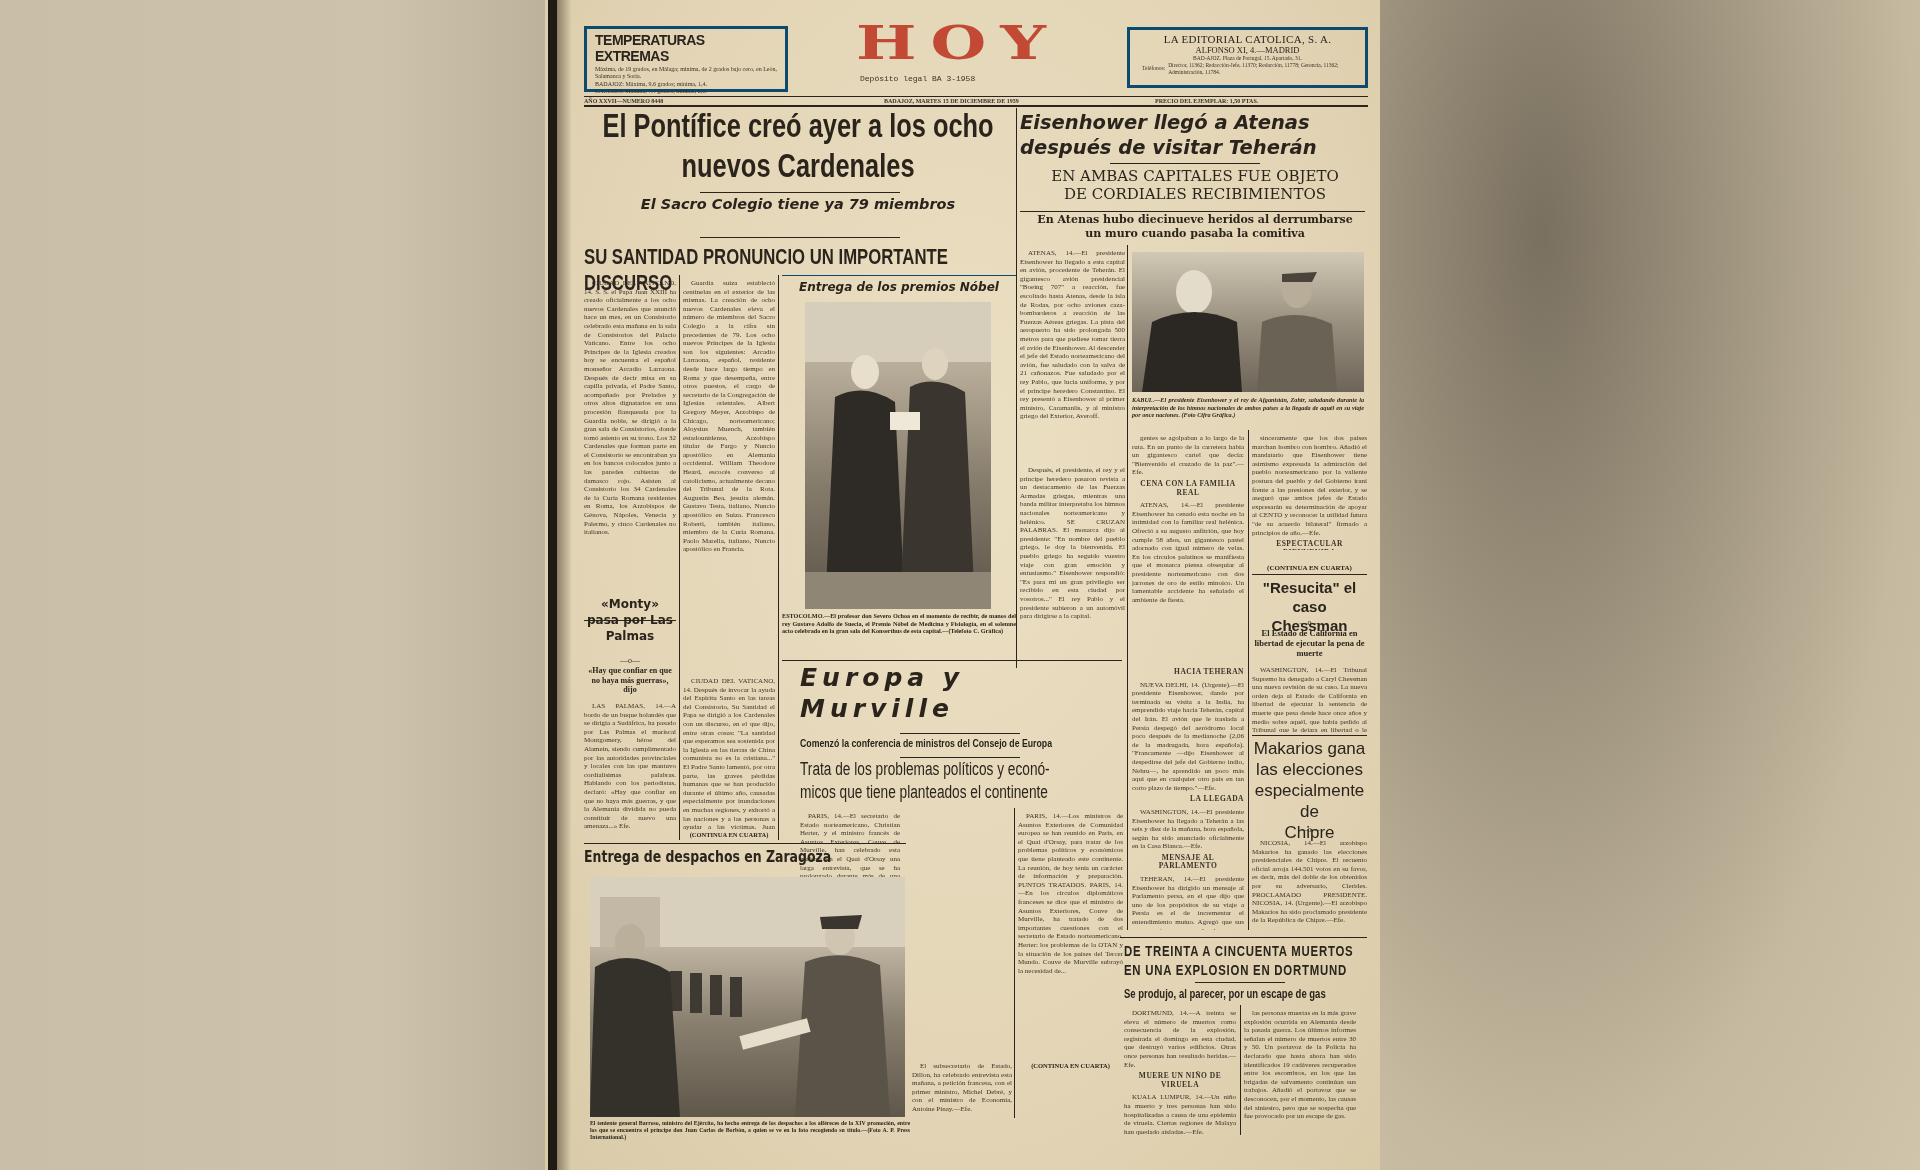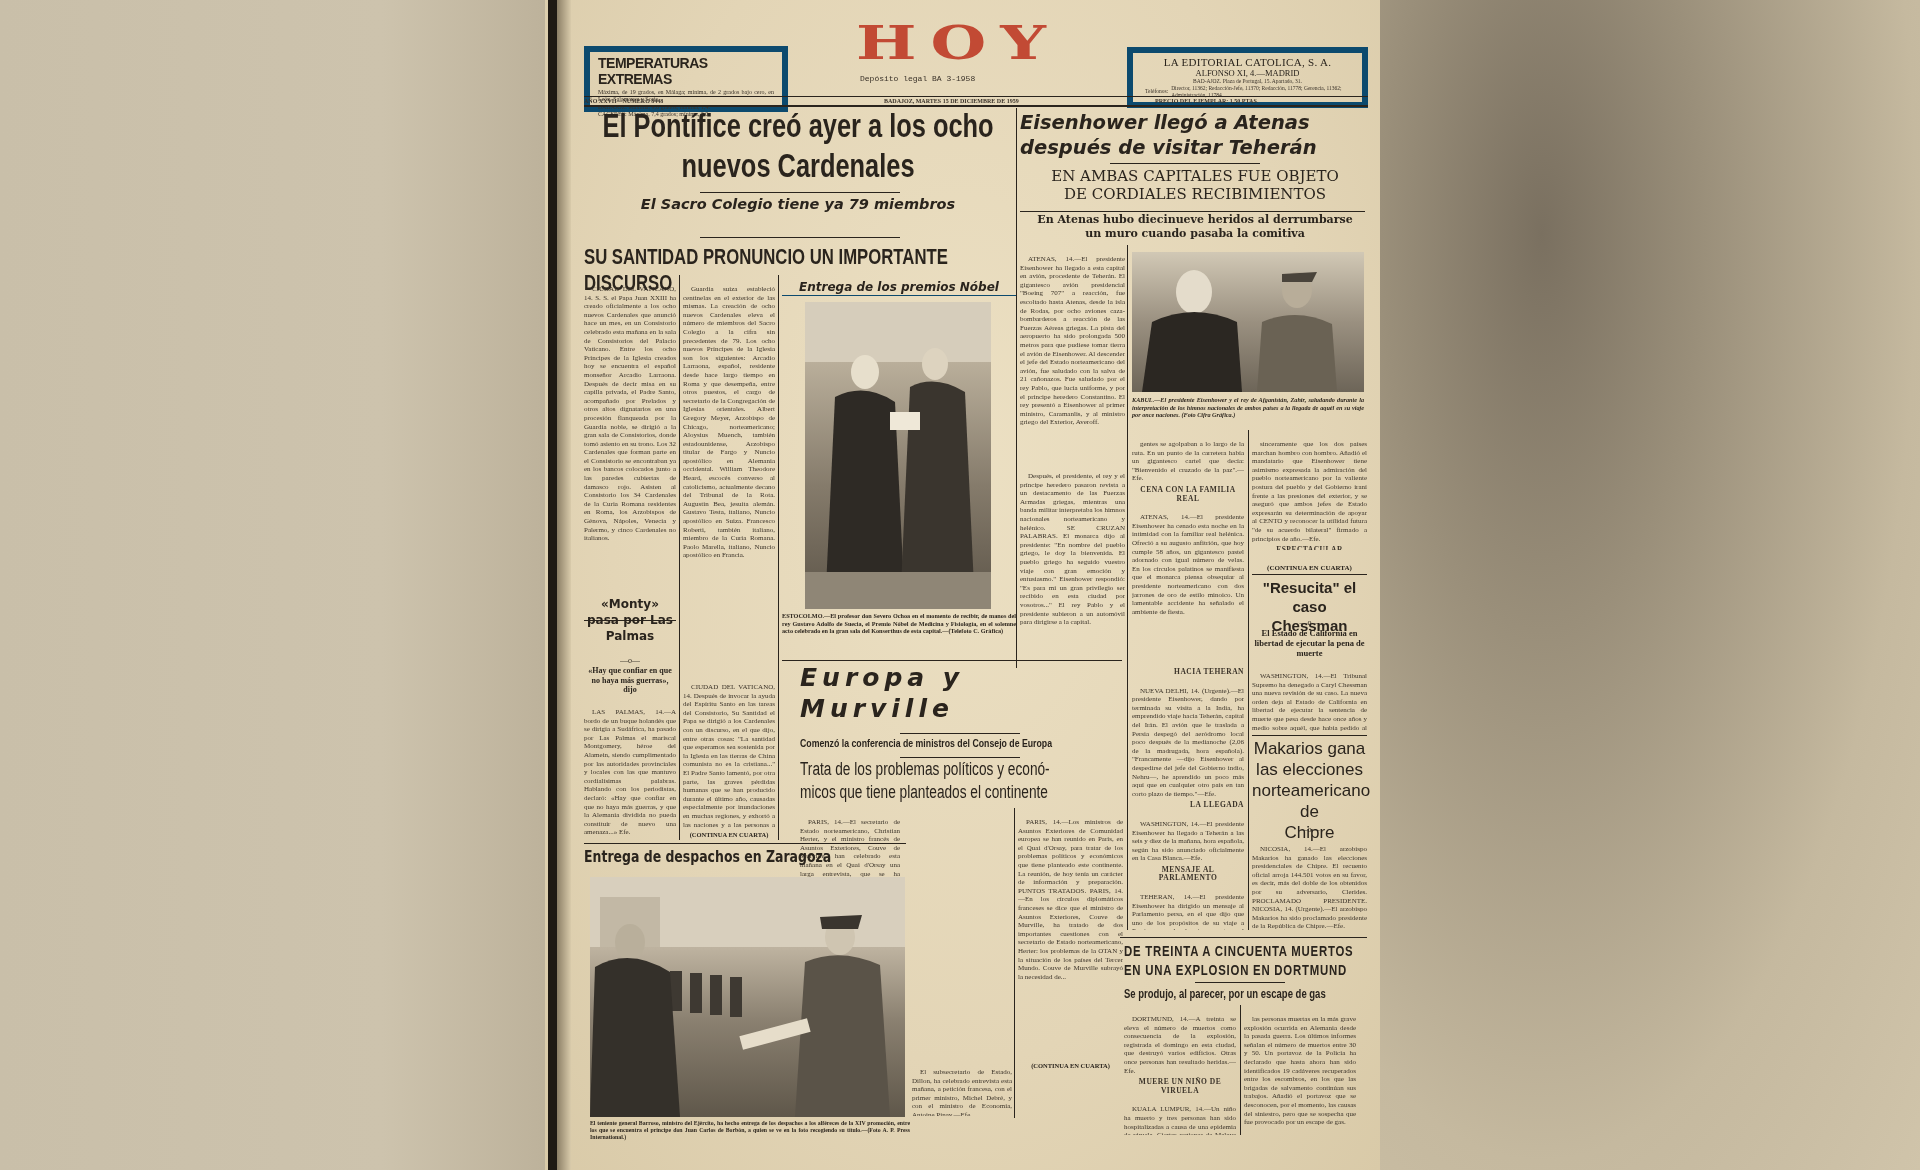--- a/index.html
+++ b/index.html
@@ -12,26 +12,26 @@
     background:radial-gradient(ellipse at 30% 20%,#7a7060 0%,#9a8f7a 30%,#c5b99f 70%,#d0c4aa 100%);}
   .page{position:absolute;left:545px;top:0;width:835px;height:1170px;
     background:#e6d9bb;
     background-image:radial-gradient(ellipse at 50% 40%,#ece0c3 0%,#e3d5b6 60%,#d9caa8 100%);}
   .spine{position:absolute;left:548px;top:0;width:9px;height:1170px;background:#1f1a14;}
   .spine-edge{position:absolute;left:557px;top:0;width:14px;height:1170px;
     background:linear-gradient(90deg,#8c7f66,#d9cbab);}
   .abs{position:absolute;}
   .ink{color:#2a241d;}
   .rule{position:absolute;background:#2a241d;}
-  .box{position:absolute;border:6px solid #0c4a6e;box-sizing:border-box;margin-top:20px;}
+  .box{position:absolute;border:3px solid #0c4a6e;box-sizing:border-box;}
   .small{font-size:6.5px;line-height:8.2px;color:#3a3229;text-align:justify;}
   .cond{font-family:"Liberation Sans",sans-serif;font-weight:bold;transform-origin:0 0;letter-spacing:-0.5px;}
   .col-text{position:absolute;font-size:7px;line-height:8.6px;color:#3b3329;text-align:justify;overflow:hidden;
     font-family:"Liberation Serif",serif;}
-  .col-text p{margin:10px 0 1px 0;text-indent:8px;}
+  .col-text p{margin:4px 0 1px 0;text-indent:8px;}
   .sub{text-align:center;font-weight:bold;font-size:7.5px;letter-spacing:0.5px;margin:3px 0 1px 0;text-indent:0 !important;}
   .photo{position:absolute;overflow:hidden;background:#6f675a;}
   .caption{position:absolute;font-size:6.5px;line-height:8px;color:#2c251d;text-align:justify;font-weight:bold;}
   .center{text-align:center;}
 </style>
 </head>
 <body>
 
 <div class="bg-left"></div>
 <div class="bg-right"></div>
@@ -181,21 +181,21 @@
 <div class="abs center ink" style="left:1252px;top:618px;width:115px;font-size:8px;">—o—</div>
 <div class="abs ink center" style="left:1252px;top:628px;width:115px;font-weight:bold;font-size:8.5px;line-height:10px;">El Estado de California en libertad de ejecutar la pena de muerte</div>
 <div class="col-text" style="left:1252px;top:662px;width:115px;height:70px;">
   <p>WASHINGTON, 14.—El Tribunal Supremo ha denegado a Caryl Chessman una nueva revisión de su caso. La nueva orden deja al Estado de California en libertad de ejecutar la sentencia de muerte que pesa desde hace once años y medio sobre aquél, que había pedido al Tribunal que le dejara en libertad o le concediera un nuevo juicio.—Efe.</p>
 </div>
 <div class="rule" style="left:1252px;top:735px;width:115px;height:1px;"></div>
 
 <div class="abs ink center" style="left:1252px;top:738px;width:115px;font-family:'Liberation Sans',sans-serif;font-size:17px;line-height:21px;">
   <div>Makarios gana</div>
   <div>las elecciones</div>
-  <div>norteamericano de</div>
+  <div>especialmente de</div>
   <div>Chipre</div>
 </div>
 <div class="abs center ink" style="left:1252px;top:825px;width:115px;font-size:8px;">—o—</div>
 <div class="col-text" style="left:1252px;top:835px;width:115px;height:95px;">
   <p>NICOSIA, 14.—El arzobispo Makarios ha ganado las elecciones presidenciales de Chipre. El recuento oficial arroja 144.501 votos en su favor, es decir, más del doble de los obtenidos por su adversario, Clerides. PROCLAMADO PRESIDENTE. NICOSIA, 14. (Urgente).—El arzobispo Makarios ha sido proclamado presidente de la República de Chipre.—Efe.</p>
 </div>
 
 <div class="rule" style="left:782px;top:660px;width:340px;height:1px;"></div>
 <div class="abs ink" style="left:800px;top:662px;width:320px;font-family:'DejaVu Sans',sans-serif;font-weight:bold;font-style:italic;font-size:25px;line-height:31px;letter-spacing:3px;">
   <div style="letter-spacing:5px;">Europa y Murville</div>

